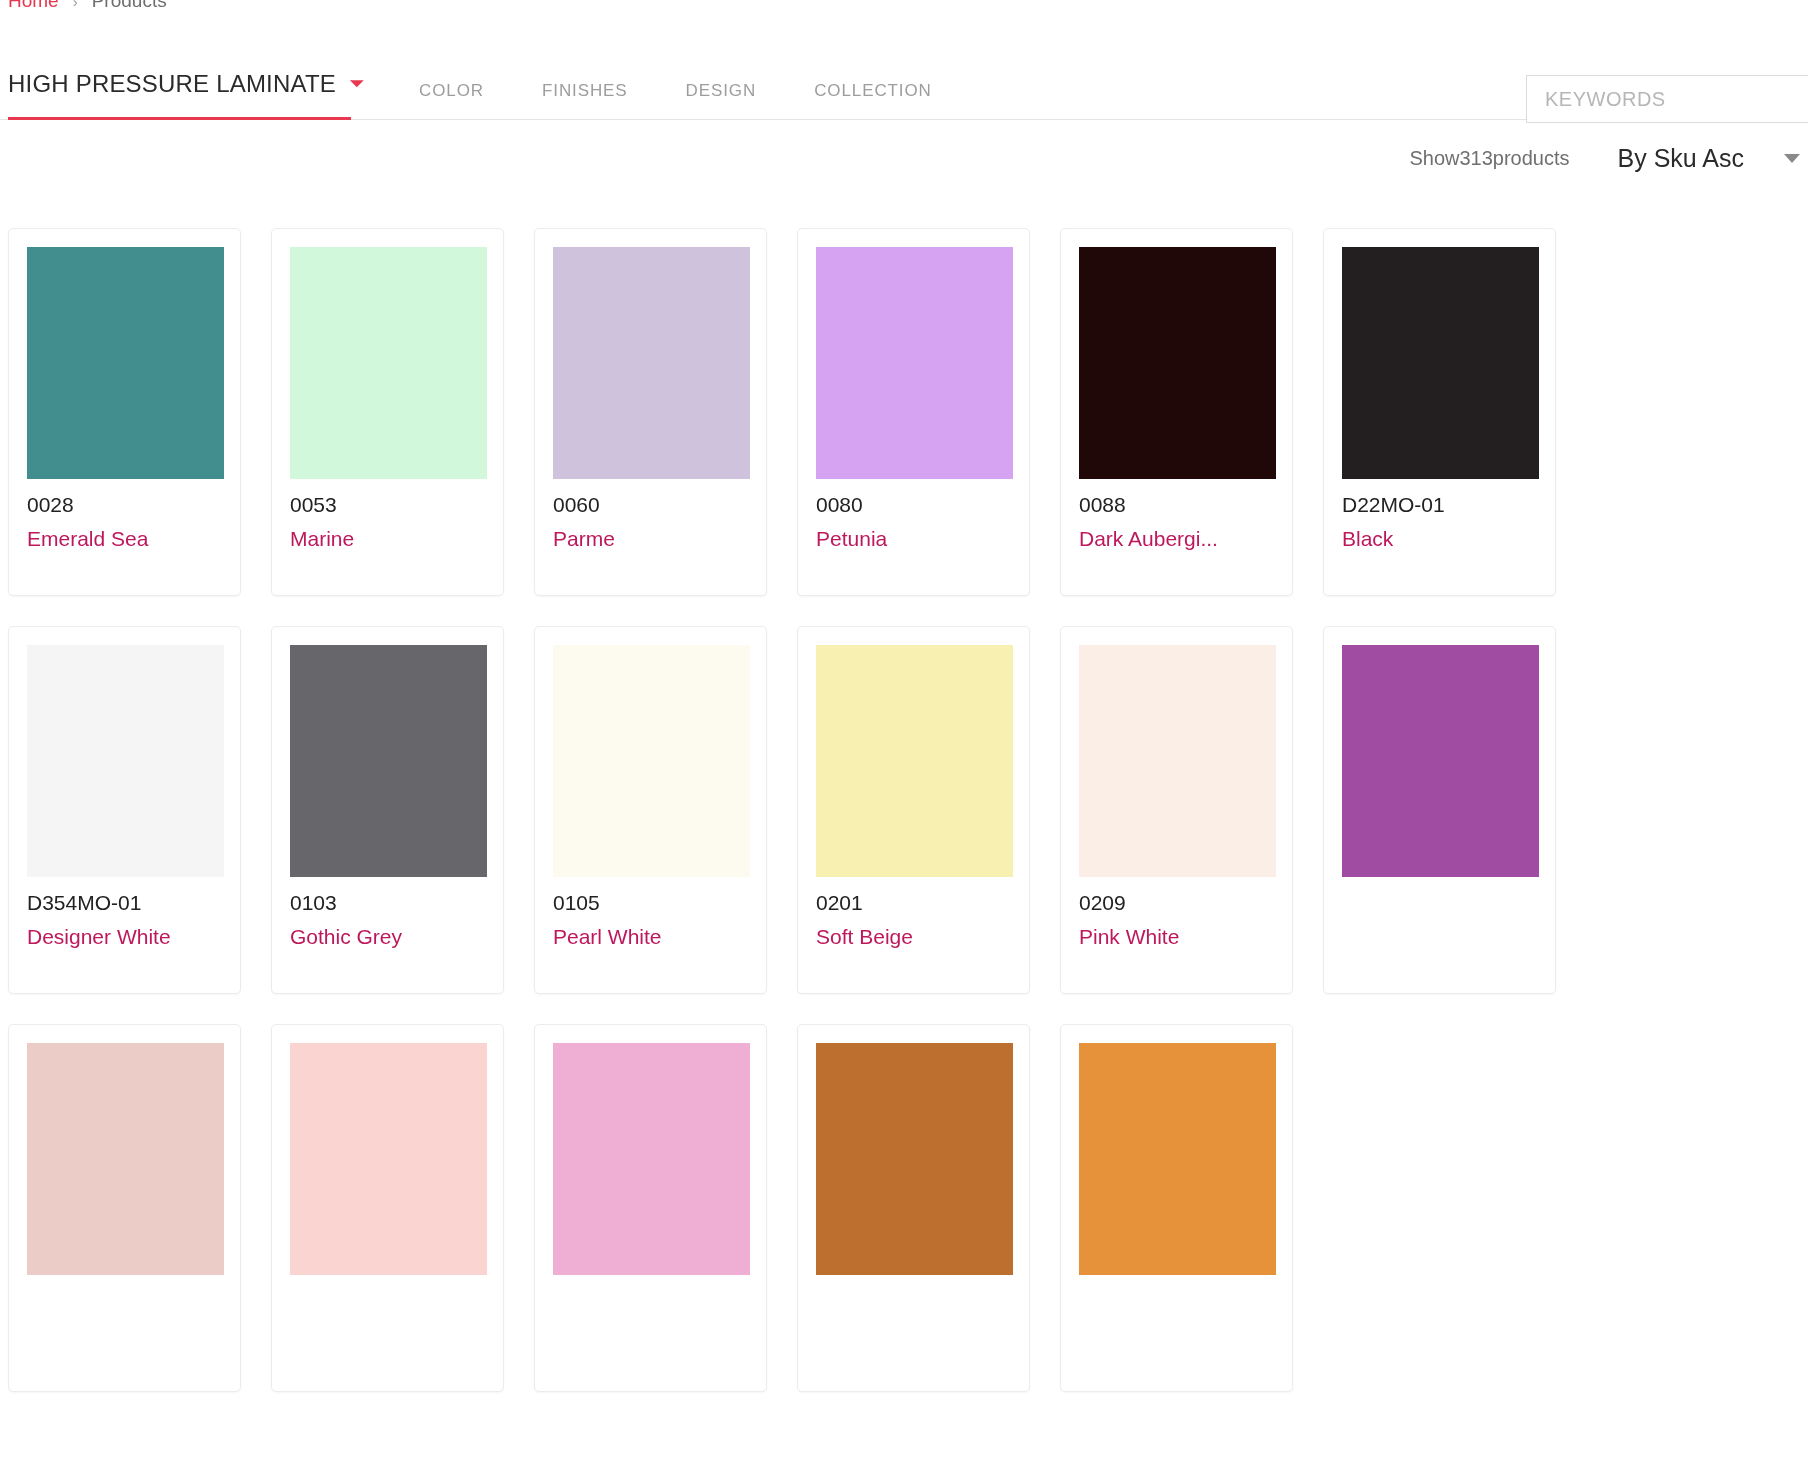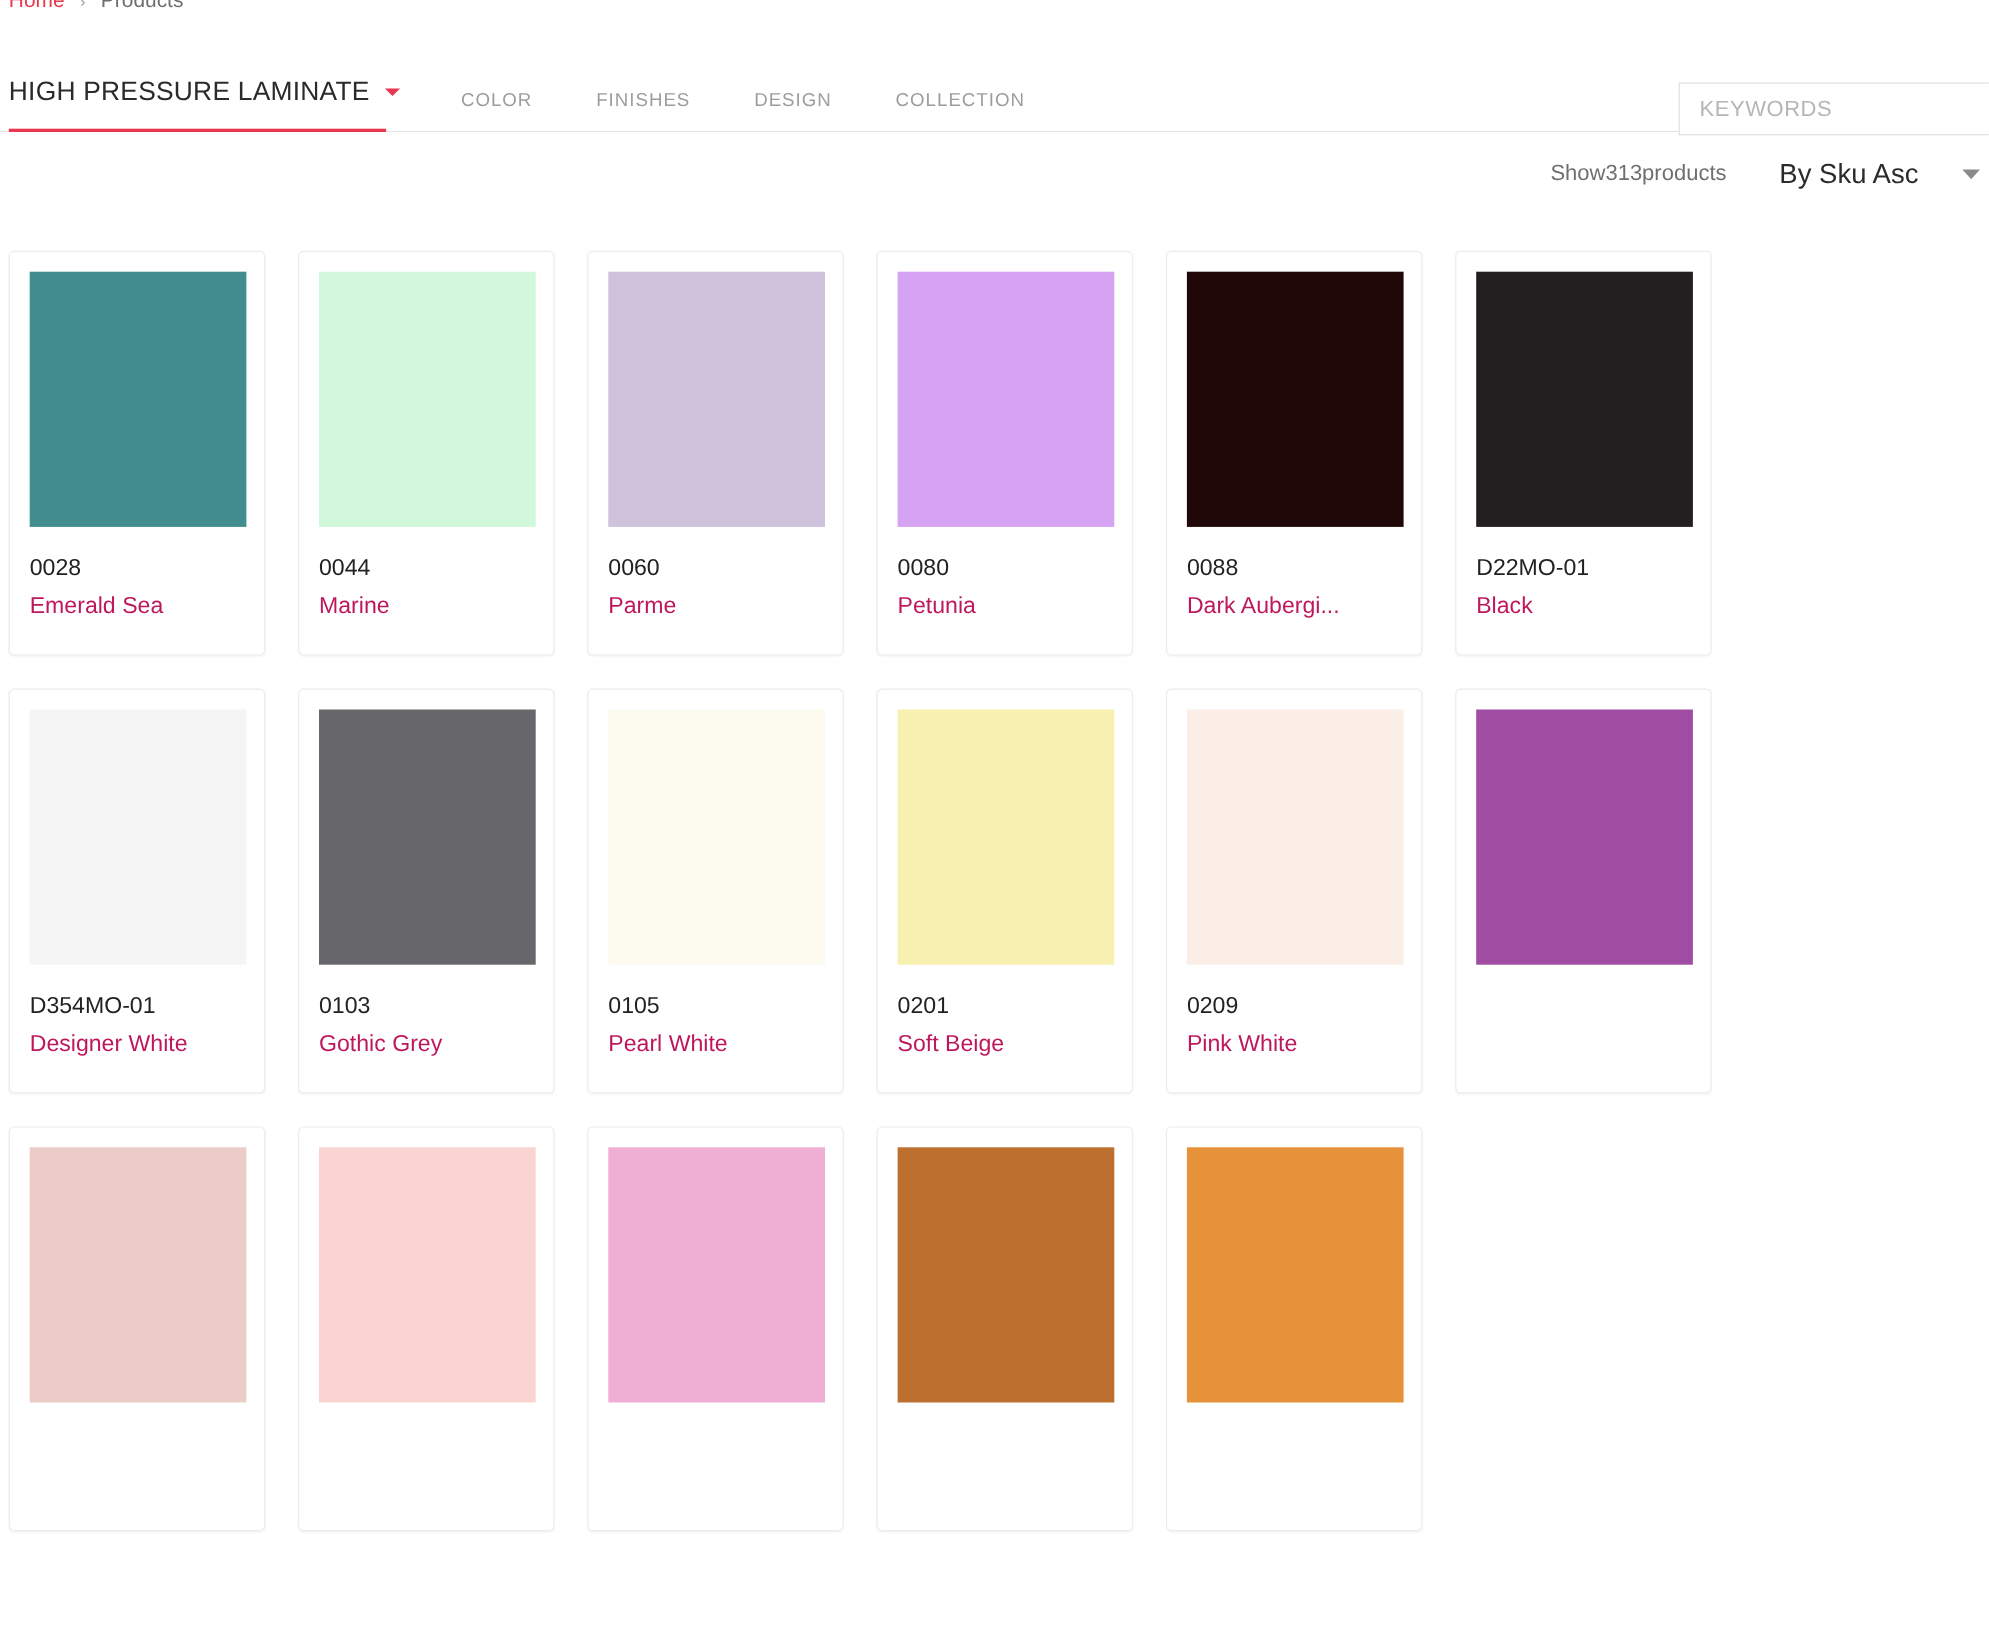--- a/index.html
+++ b/index.html
@@ -97,21 +97,21 @@
     border-radius: 5px;
     box-shadow: 0 1px 2px rgba(0,0,0,.04);
     padding: 18px 18px 0 18px;
     overflow: hidden;
   }
   .swatch {
     width: 197px; height: 232px;
     display: block;
   }
   .sku {
-    margin-top: 26px;
+    margin-top: 14px;
     font-size: 21px; color: #222; line-height: 1.1;
   }
   .pname {
     margin-top: 11px;
     font-size: 21px; color: #be185d; line-height: 1.1;
     white-space: nowrap; overflow: hidden; text-overflow: ellipsis;
   }
 </style>
 </head>
 <body>
@@ -149,21 +149,21 @@
   </div>
 
   <div class="grid" id="product-grid">
       <div class="card">
         <span class="swatch" style="background: rgb(66, 142, 142);"></span>
         <div class="sku">0028</div>
         <div class="pname">Emerald Sea</div>
       </div>
       <div class="card">
         <span class="swatch" style="background: rgb(210, 248, 220);"></span>
-        <div class="sku">0044</div>
+        <div class="sku">0053</div>
         <div class="pname">Marine</div>
       </div>
       <div class="card">
         <span class="swatch" style="background: rgb(206, 194, 220);"></span>
         <div class="sku">0060</div>
         <div class="pname">Parme</div>
       </div>
       <div class="card">
         <span class="swatch" style="background: rgb(214, 163, 242);"></span>
         <div class="sku">0080</div>

